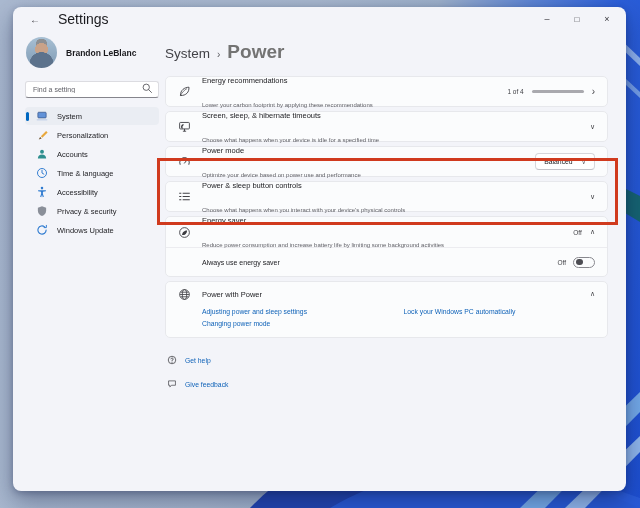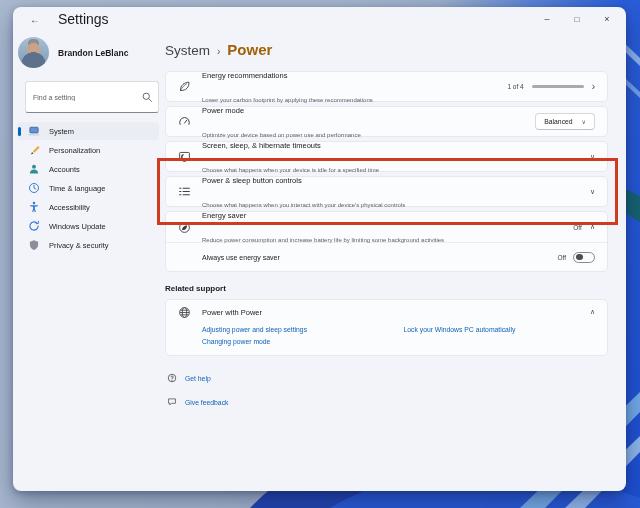--- a/index.html
+++ b/index.html
@@ -12,48 +12,48 @@
     display:flex; flex-direction:column; overflow:hidden; }
   
   .titlebar { height:24px; display:flex; align-items:center; padding:0 4px 0 17px; flex:0 0 auto; }
   .back-btn { font-size:10px; color:#3a3a40; width:16px; cursor:default; }
   .tb-title { font-size:14px; color:#1b1b1f; margin-left:12px; }
   .tb-spacer { flex:1; }
   .tb-ctl { width:30px; height:20px; display:flex; align-items:center; justify-content:center; font-size:9px; color:#3a3a40; }
   .tb-ctl.max { font-size:8px; }
   
   .win-body { display:flex; flex:1; min-height:0; }
-  .sidebar { width:152px; flex:0 0 auto; padding:4px 6px 0 4px; }
+  .sidebar { width:152px; flex:0 0 auto; padding:4px 6px 0 12px; }
   .profile { display:flex; align-items:center; gap:9px; padding:2px 0 0 1px; }
   .avatar { width:31px; height:31px; border-radius:50%; flex:0 0 auto;
     background:
       radial-gradient(circle at 50% 88%, #5c728c 0 38%, transparent 39%),
       radial-gradient(circle at 50% 40%, #c9a288 0 26%, transparent 27%),
       radial-gradient(circle at 50% 24%, #8c8f93 0 20%, transparent 21%),
       linear-gradient(#a8c0d4,#7e9ab4); }
   .profile-name { font-size:8.5px; font-weight:700; color:#1b1b1f; }
-  .searchbox { margin-top:13px; height:32px; background:#ffffff; border:1px solid #dcdce1; border-bottom:1px solid #85858c;
-    border-radius:3px; display:flex; align-items:center; padding:0 5px 0 7px;margin-left:8px; }
+  .searchbox { margin-top:13px; height:17px; background:#ffffff; border:1px solid #dcdce1; border-bottom:1px solid #85858c;
+    border-radius:3px; display:flex; padding:0 5px 0 7px; }
   .searchbox input { border:none; outline:none; flex:1; font-size:7px; color:#1b1b1f; background:transparent; min-width:0;
     font-family:"Liberation Sans","DejaVu Sans",sans-serif; }
   .searchbox input::placeholder { color:#5f5f66; }
   .nav { margin-top:9px; display:flex; flex-direction:column; gap:1px; }
   .nav-item { position:relative; height:18px; display:flex; align-items:center; gap:9px; padding:0 6px 0 11px;
     border-radius:4px; font-size:7.5px; color:#242428; }
   .nav-item.selected { background:#eaedf3; }
   .nav-item.selected::before { content:""; position:absolute; left:1px; top:4.5px; width:2.5px; height:9px;
     border-radius:2px; background:var(--accent,#0067c0); }
   .nav-ico { width:12px; height:12px; flex:0 0 auto; display:flex; }
   .nav-ico svg { width:12px; height:12px; }
   
   .main { flex:1; padding:5px 18px 0 0; min-width:0; }
   .breadcrumb { display:flex; align-items:baseline; gap:7px; margin:5px 0 13px; }
   .bc-parent { font-size:13.5px; color:#424247; }
   .bc-sep { font-size:10px; color:#5a5a60; }
-  .bc-current { font-size:15px; font-weight:700; color:#a16207; }
+  .bc-current { font-size:19px; font-weight:700; color:#737373; }
   .card { background:#fbfcfd; border:1px solid #e7e8ec; border-radius:5px; margin-bottom:4px; }
   .row { display:flex; align-items:center; height:29px; padding:0 12px; gap:11px; }
   .row-ico { width:13px; height:13px; flex:0 0 auto; display:flex; }
   .row-ico svg { width:13px; height:13px; }
   .row-text { flex:1; min-width:0; display:flex; flex-direction:column; gap:17px; }
   .row-title { font-size:7.5px; color:#1b1b1f; white-space:nowrap; overflow:hidden; }
   .row-sub { font-size:6px; color:#5f5f66; white-space:nowrap; overflow:hidden; }
   .row-right { display:flex; align-items:center; gap:8px; flex:0 0 auto; }
   .chev { font-size:7px; color:#45454a; }
   .chev-r { font-size:10px; color:#45454a; line-height:1; }
@@ -162,34 +162,34 @@
             <span class="nav-ico">
                 <svg viewBox="0 0 16 16" fill="#2f7bd0">
                   <circle cx="8" cy="2.8" r="1.7"></circle>
                   <path d="M2.8 5.6h10.4v1.5l-4 .7v3l1.3 3.6-1.4.5L8 11.6l-1.1 3.3-1.4-.5 1.3-3.6v-3l-4-.7z"></path>
                 </svg>
               </span>
             <span>Accessibility</span>
           </div>
           <div class="nav-item">
             <span class="nav-ico">
+                <svg viewBox="0 0 16 16" fill="#8a8f99">
+                  <path d="M8 1.5l5.5 2v4c0 3.5-2.3 6-5.5 7-3.2-1-5.5-3.5-5.5-7v-4z"></path>
+                </svg>
+              </span>
+            <span>Privacy &amp; security</span>
+          </div>
+          <div class="nav-item">
+            <span class="nav-ico">
                 <svg viewBox="0 0 16 16" fill="none" stroke="#2f7bd0" stroke-width="1.5" stroke-linecap="round">
                   <path d="M13.5 8a5.5 5.5 0 1 1-2-4.2"></path>
                   <path d="M13.8 1.8v3h-3" stroke-width="1.3"></path>
                 </svg>
               </span>
             <span>Windows Update</span>
-          </div>
-          <div class="nav-item">
-            <span class="nav-ico">
-                <svg viewBox="0 0 16 16" fill="#8a8f99">
-                  <path d="M8 1.5l5.5 2v4c0 3.5-2.3 6-5.5 7-3.2-1-5.5-3.5-5.5-7v-4z"></path>
-                </svg>
-              </span>
-            <span>Privacy &amp; security</span>
           </div>
         </div>
       </div>
 
       <div class="main">
         <div class="breadcrumb">
           <span class="bc-parent">System</span>
           <span class="bc-sep">›</span>
           <span class="bc-current">Power</span>
         </div>
@@ -210,53 +210,53 @@
               <span class="progress-label">1 of 4</span>
               <span class="progress-track"><span class="progress-fill" style="width: 25%;"></span></span>
               <span class="chev-r">›</span>
             </div>
           </div>
         </div>
 
         <div class="card">
           <div class="row">
             <span class="row-ico">
-                <svg viewBox="0 0 16 16" fill="none" stroke="#3c3c41" stroke-width="1.2" stroke-linecap="round">
-                  <path d="M2.5 11.5a6 6 0 1 1 11 0"></path>
-                  <path d="M8 10L11 6.2"></path>
-                </svg>
-              </span>
-            <div class="row-text">
-              <span class="row-title">Power mode</span>
-              <span class="row-sub">Optimize your device based on power use and performance</span>
-            </div>
-            <div class="row-right">
-              <span class="dropdown">
-                <span>Balanced</span>
-                <span class="dd-chev">∨</span>
-              </span>
-            </div>
-          </div>
-        </div>
-
-        <div class="card">
-          <div class="row">
-            <span class="row-ico">
                 <svg viewBox="0 0 16 16" fill="none" stroke="#3c3c41" stroke-width="1.1">
                   <rect x="2" y="3" width="12" height="8" rx="1"></rect>
                   <path d="M6 13.8h4M8 11v2.8"></path>
                   <path d="M6.2 10.6a2.6 2.6 0 1 1 1.4-4.9 3.1 3.1 0 0 0-1.4 4.9z" fill="#3c3c41" stroke="none"></path>
                 </svg>
               </span>
             <div class="row-text">
               <span class="row-title">Screen, sleep, &amp; hibernate timeouts</span>
               <span class="row-sub">Choose what happens when your device is idle for a specified time</span>
             </div>
             <div class="row-right">
               <span class="chev">∨</span>
+            </div>
+          </div>
+        </div>
+
+        <div class="card">
+          <div class="row">
+            <span class="row-ico">
+                <svg viewBox="0 0 16 16" fill="none" stroke="#3c3c41" stroke-width="1.2" stroke-linecap="round">
+                  <path d="M2.5 11.5a6 6 0 1 1 11 0"></path>
+                  <path d="M8 10L11 6.2"></path>
+                </svg>
+              </span>
+            <div class="row-text">
+              <span class="row-title">Power mode</span>
+              <span class="row-sub">Optimize your device based on power use and performance</span>
+            </div>
+            <div class="row-right">
+              <span class="dropdown">
+                <span>Balanced</span>
+                <span class="dd-chev">∨</span>
+              </span>
             </div>
           </div>
         </div>
 
         <div class="card">
           <div class="row">
             <span class="row-ico">
                 <svg viewBox="0 0 16 16" fill="none" stroke="#3c3c41" stroke-width="1.2" stroke-linecap="round">
                   <path d="M2 4h1.6M2 8h1.6M2 12h1.6M6.2 4H14M6.2 8H14M6.2 12H14"></path>
                 </svg>
@@ -292,21 +292,20 @@
             <span class="subrow-label">Always use energy saver</span>
             <span class="toggle-wrap">
               <span class="status-txt">Off</span>
               <span class="toggle">
                   <span class="toggle-knob"></span>
                 </span>
             </span>
           </div>
         </div>
 
-        <div class="section-heading">Related support</div>
 
         <div class="card">
           <div class="row" style="height:24px">
             <span class="row-ico">
                 <svg viewBox="0 0 16 16" fill="none" stroke="#3c3c41" stroke-width="1">
                   <circle cx="8" cy="8" r="6"></circle>
                   <ellipse cx="8" cy="8" rx="2.7" ry="6"></ellipse>
                   <path d="M2.2 8h11.6M3 5.2h10M3 10.8h10"></path>
                 </svg>
               </span>

